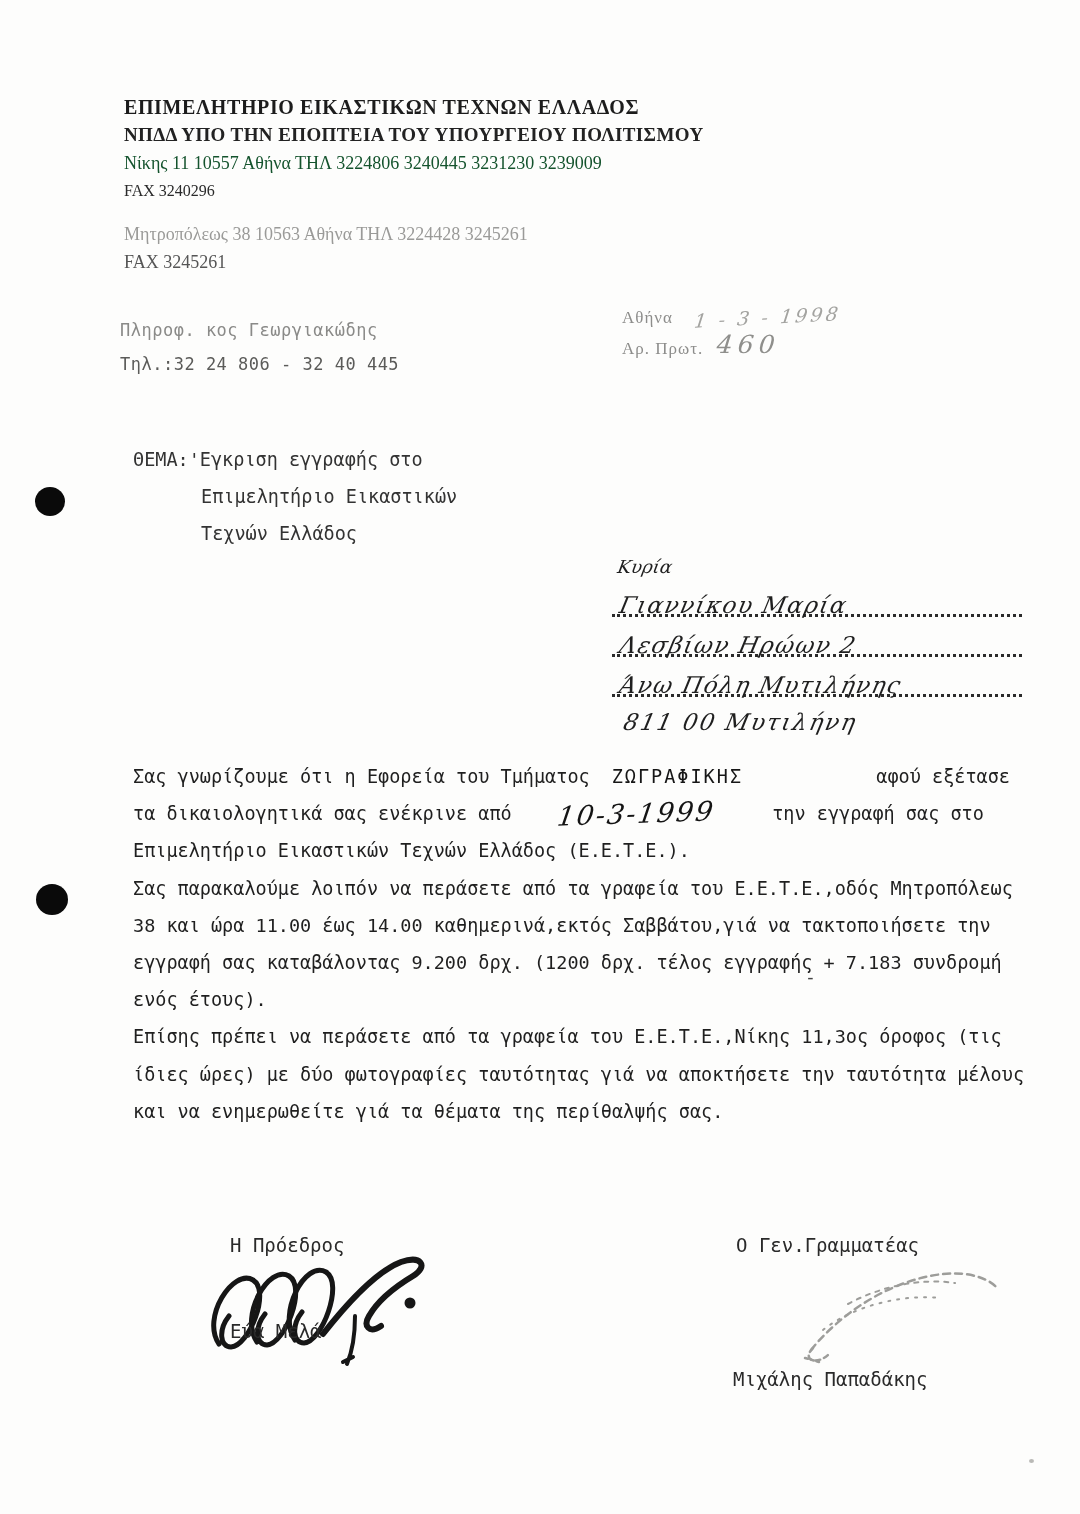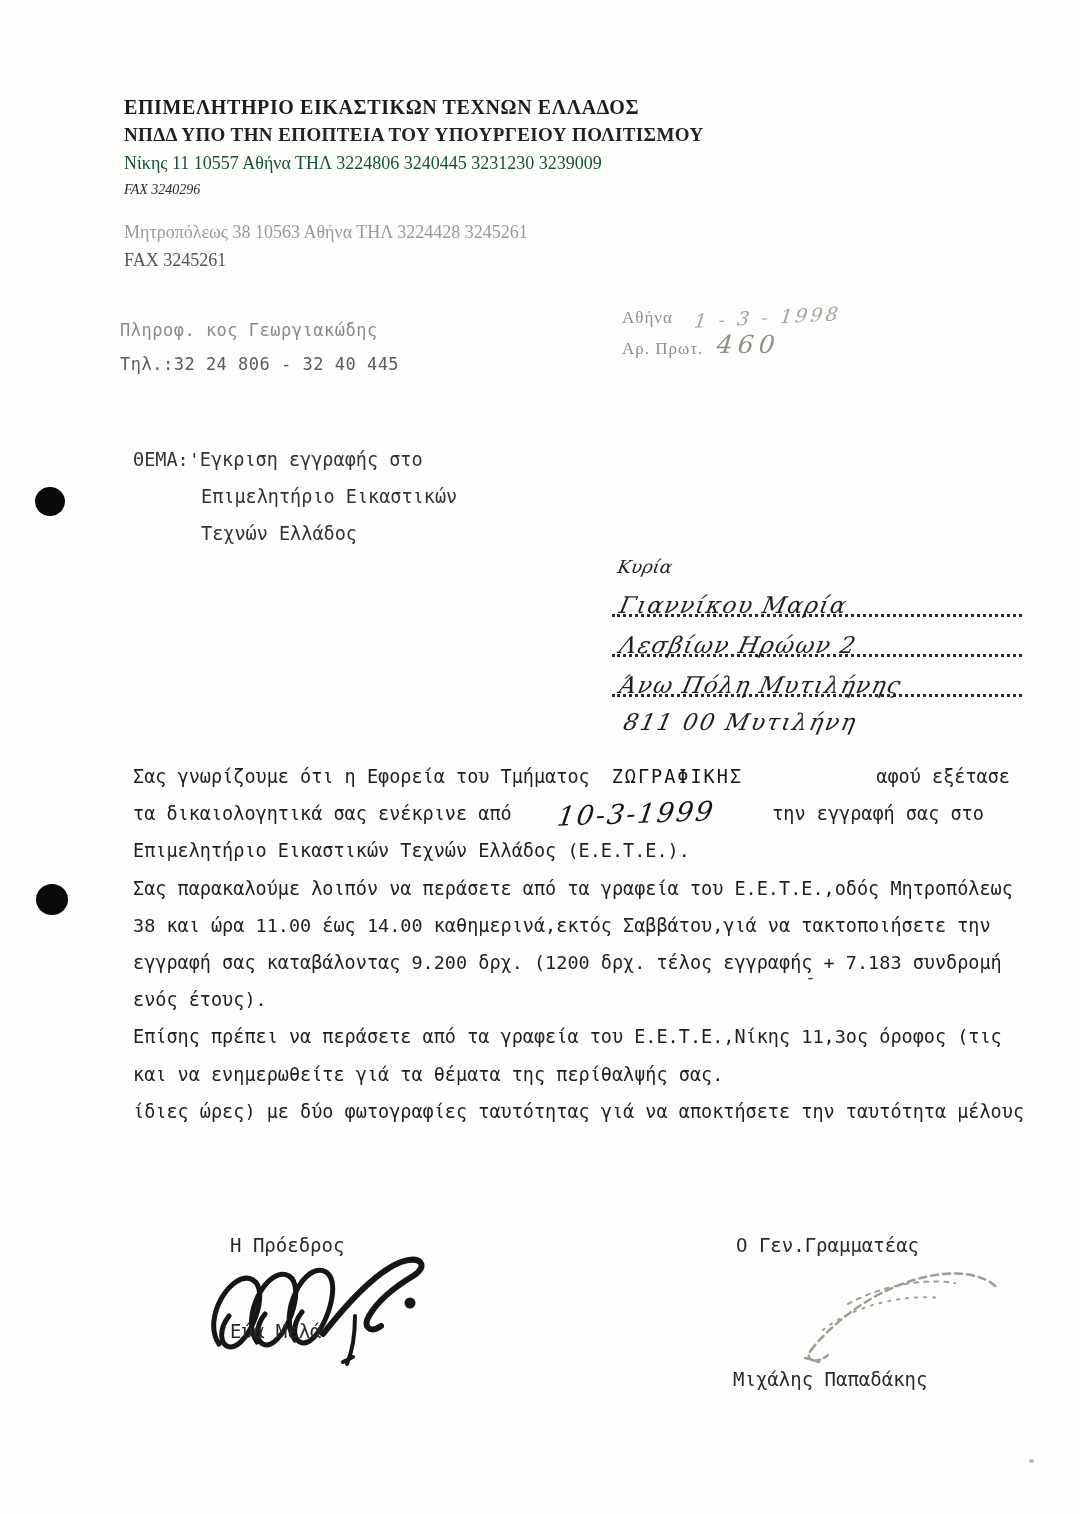--- a/index.html
+++ b/index.html
@@ -7,21 +7,21 @@
   .page {
     position:relative; width:1080px; height:1514px; margin:0 auto;
     background:#fdfdfc; overflow:hidden;
     font-family:"DejaVu Sans Mono", monospace; color:#222;
   }
   
   .letterhead { position:absolute; left:124px; top:96px; font-family:"Liberation Serif","DejaVu Serif",serif; }
   .lh-org   { font-size:20px; font-weight:bold; letter-spacing:.6px; color:#1c1c1c; }
   .lh-type  { font-size:19px; font-weight:bold; letter-spacing:.4px; color:#222; margin-top:5px; }
   .lh-addr1 { font-size:18px; color:#14532d; margin-top:7px; }
-  .lh-fax1  { font-size:14px; color:#2a2a2a; margin-top:8px;font-style:italic; }
+  .lh-fax1  { font-size:16px; color:#2a2a2a; margin-top:8px; }
   .lh-addr2 { font-size:18px; color:#9a9a98; margin-top:24px; }
   .lh-fax2  { font-size:18px; color:#555; margin-top:7px; }
   
   .info { position:absolute; left:120px; top:320px; font-size:17px; }
   .info-contact { color:#8a8a88; letter-spacing:.5px; }
   .info-phone   { color:#5b5b59; margin-top:14px; letter-spacing:.5px; }
   .protocol { position:absolute; left:622px; top:306px; font-family:"Liberation Serif","DejaVu Serif",serif; }
   .proto-row { display:flex; align-items:flex-end; margin-bottom:2px; }
   .proto-label { font-size:17px; color:#8d8d8b; letter-spacing:1px; }
   .hand { font-family:"DejaVu Serif",serif; font-style:italic; display:inline-block; transform:skewX(-8deg); }
@@ -128,22 +128,22 @@
       <span>τα δικαιολογητικά σας ενέκρινε από</span>
       <span class="hand-bodydate">10-3-1999</span>
       <span class="after-date">την εγγραφή σας στο</span>
     </div>
     <div class="bline">Επιμελητήριο Εικαστικών Τεχνών Ελλάδος (Ε.Ε.Τ.Ε.).</div>
     <div class="bline">Σας παρακαλούμε λοιπόν να περάσετε από τα γραφεία του Ε.Ε.Τ.Ε.,οδός Μητροπόλεως</div>
     <div class="bline">38 και ώρα 11.00 έως 14.00 καθημερινά,εκτός Σαββάτου,γιά να τακτοποιήσετε την</div>
     <div class="bline">εγγραφή σας καταβάλοντας 9.200 δρχ. (1200 δρχ. τέλος εγγραφής + 7.183 συνδρομή</div>
     <div class="bline">ενός έτους).</div>
     <div class="bline">Επίσης πρέπει να περάσετε από τα γραφεία του Ε.Ε.Τ.Ε.,Νίκης 11,3ος όροφος (τις</div>
+    <div class="bline">ίδιες ώρες) με δύο φωτογραφίες ταυτότητας γιά να αποκτήσετε την ταυτότητα μέλους</div>
     <div class="bline">και να ενημερωθείτε γιά τα θέματα της περίθαλψής σας.</div>
-    <div class="bline">ίδιες ώρες) με δύο φωτογραφίες ταυτότητας γιά να αποκτήσετε την ταυτότητα μέλους</div>
   </div>
   <div class="stray-dash">-</div>
 
   <div class="sig-title t-left">Η Πρόεδρος</div>
   <svg class="sig-svg left" width="235" height="125" viewBox="0 0 235 125">
     <g fill="none" stroke="#161616" stroke-linecap="round">
       <path d="M14,98 C-4,72 28,22 48,34 C66,45 44,100 26,101 C15,101 13,84 24,70" stroke-width="5"></path>
       <path d="M52,96 C34,70 64,18 84,30 C102,41 80,98 62,99 C51,99 49,82 60,68" stroke-width="5"></path>
       <path d="M90,94 C72,68 100,14 121,26 C139,37 117,96 99,97 C88,97 86,80 97,66" stroke-width="5"></path>
       <path d="M118,88 C140,60 170,26 196,16 C216,9 224,20 208,30 C188,42 172,56 164,70 C158,80 164,88 176,80" stroke-width="6"></path>

